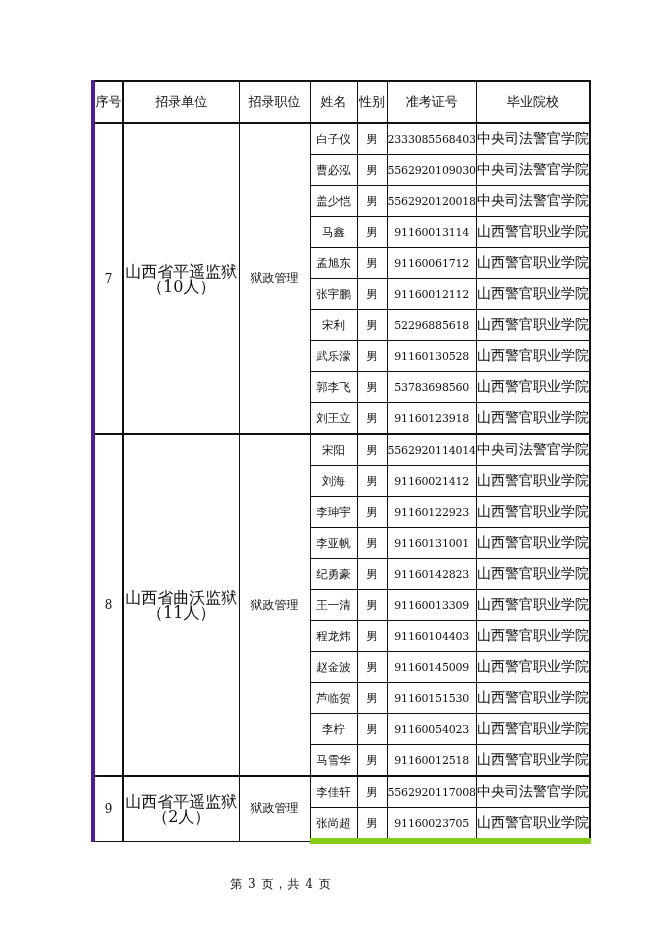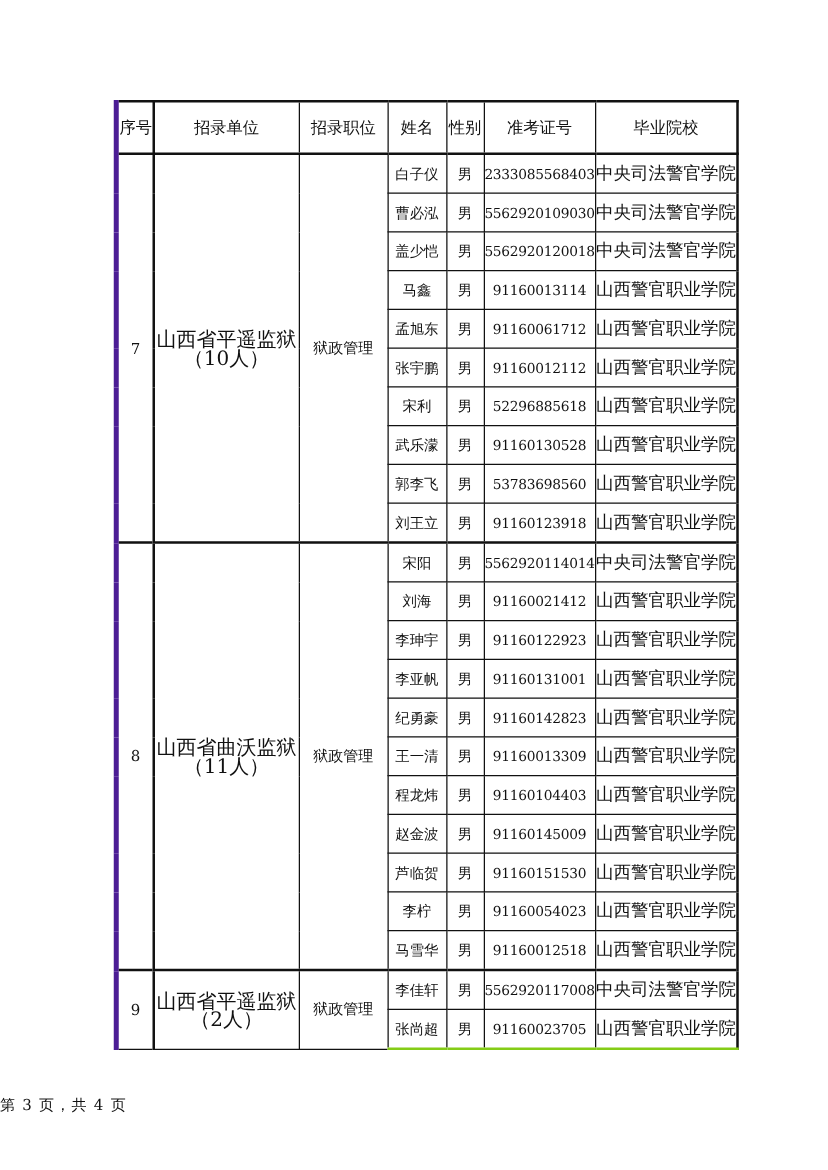--- a/index.html
+++ b/index.html
@@ -47,34 +47,35 @@
     td.exam-id {
       font-size: 11px;
       letter-spacing: -0.2px;
     }
     td.school {
       font-size: 14px;
     }
     .col-seq { border-left: 4px solid #4c1d95; border-right: 2px solid #111; }
     .col-last { border-right: 2px solid #111; }
     tr.group-start td { border-top: 2.5px solid #111; }
-    tr.last-row td { border-bottom: 2px solid #84cc16; }
+    tr.last-row td { border-bottom: 6px solid #84cc16; }
     td.unit-cell {
       font-size: 16px;
       line-height: 15px;
       white-space: normal;
     }
     td.seq-cell, td.post-cell {
       font-size: 12px;
     }
     .footer {
       position: absolute;
       left: 0;
       width: 562px;
       top: 876px;
+      text-align: center;
       font-size: 12px;
       letter-spacing: 1px;
     }
   </style>
 </head>
 <body>
 
 <div class="table-wrap">
   <table>
     <colgroup>

